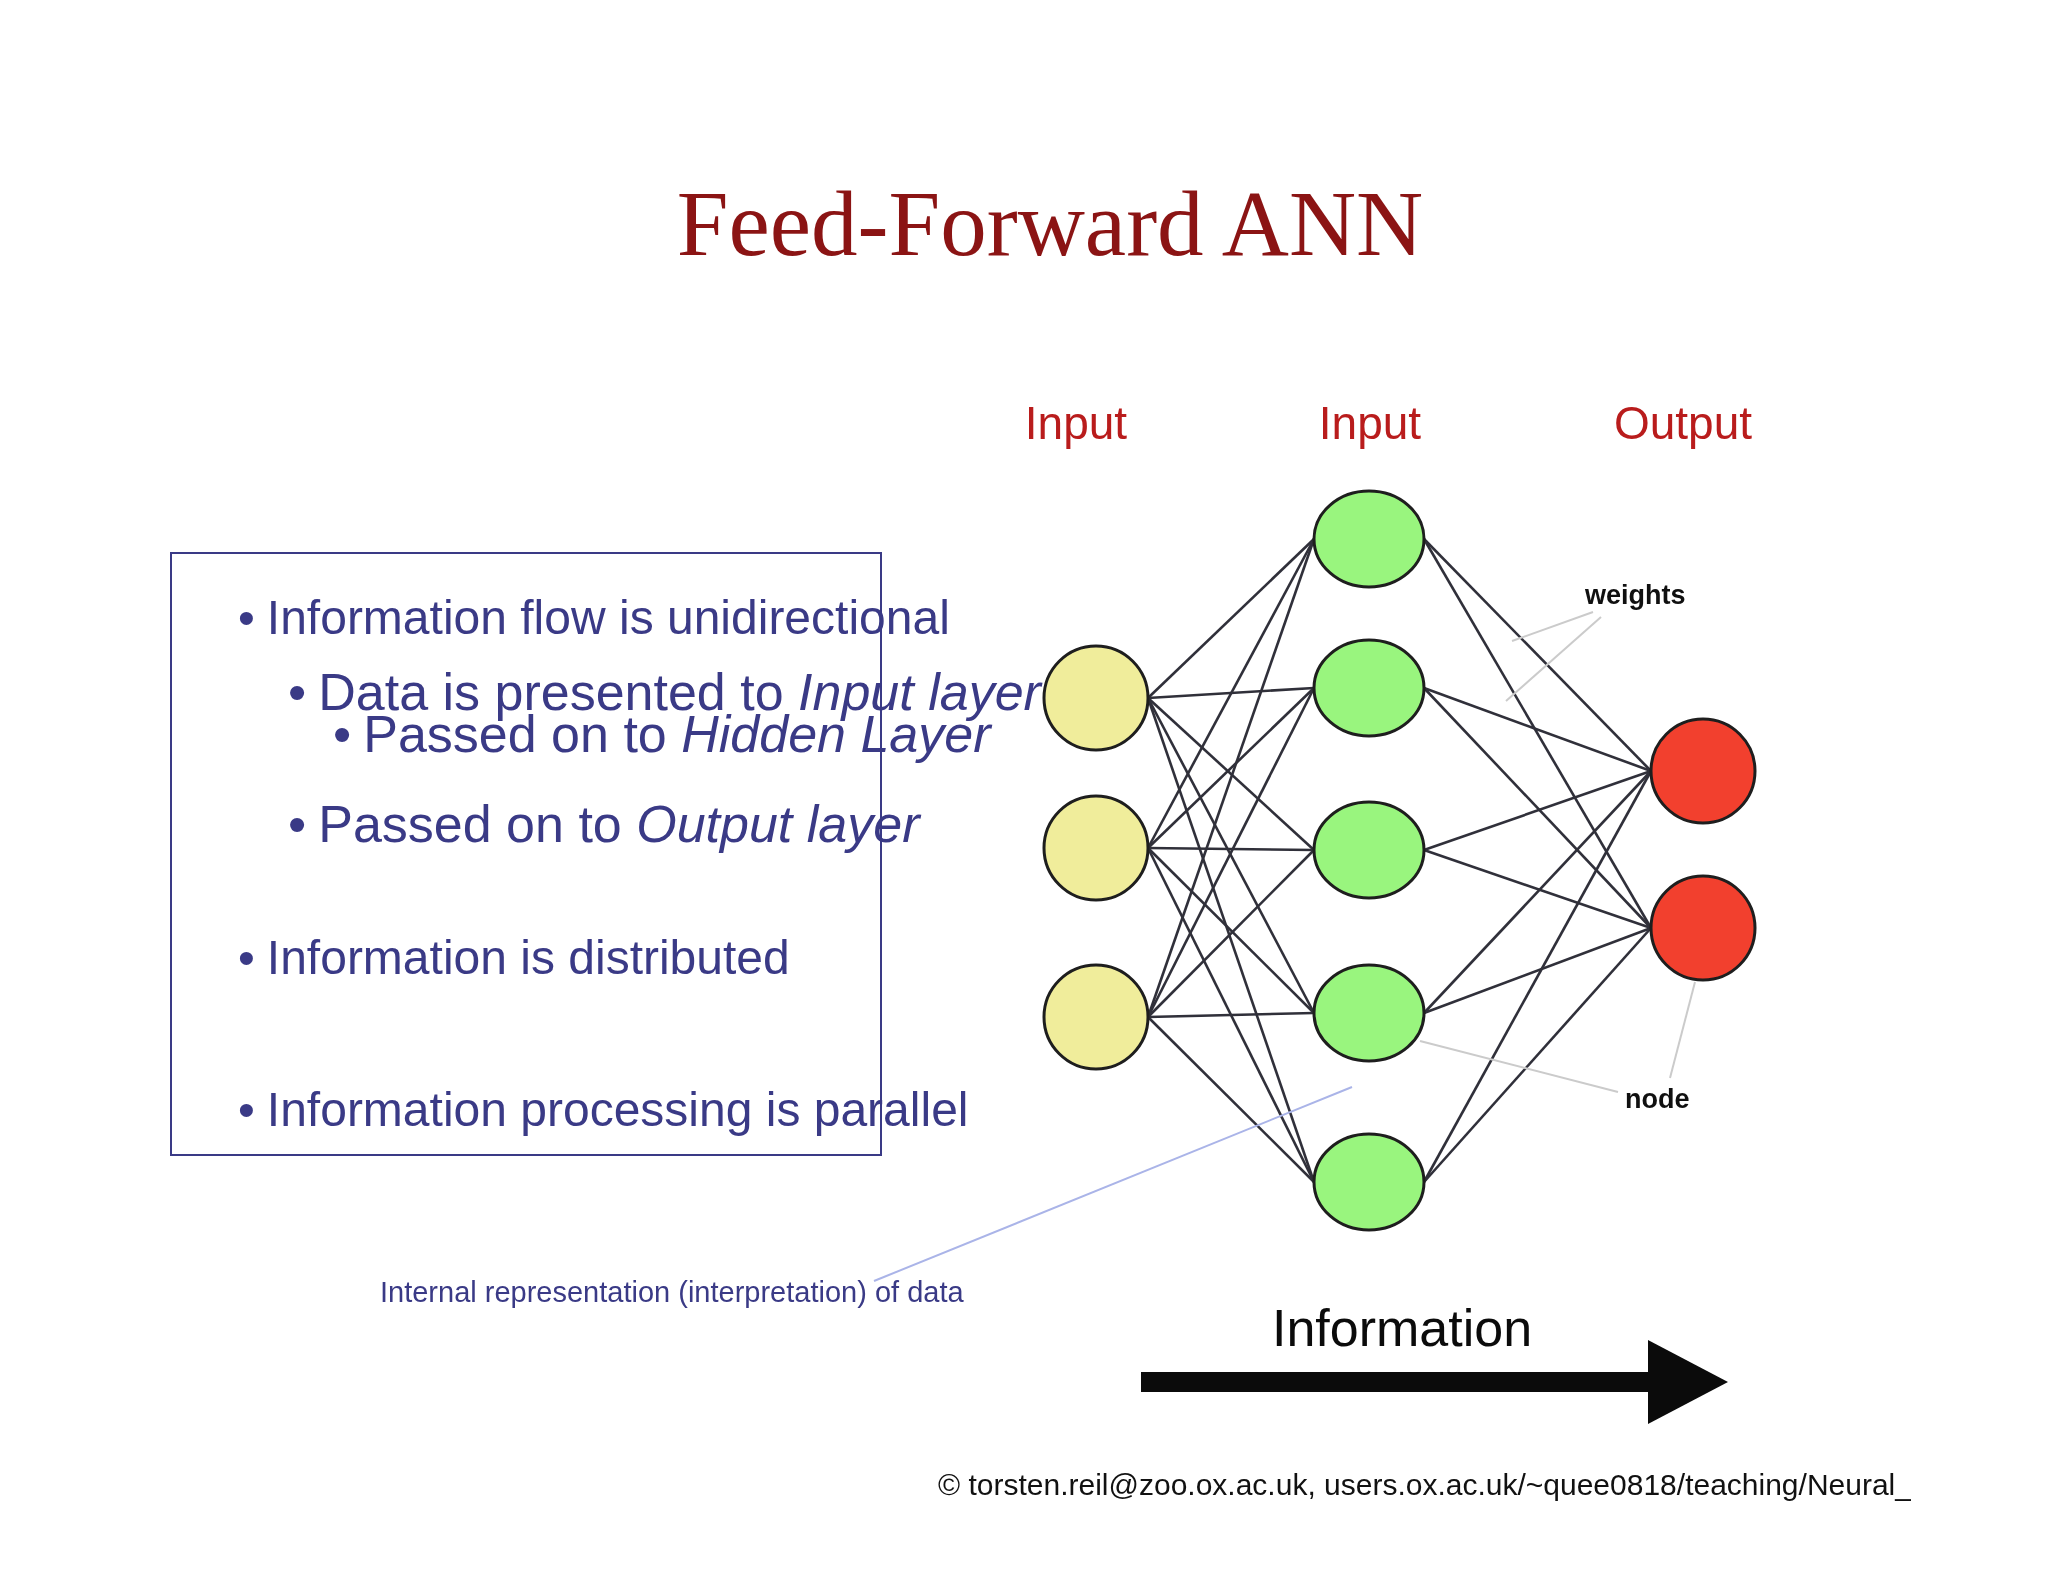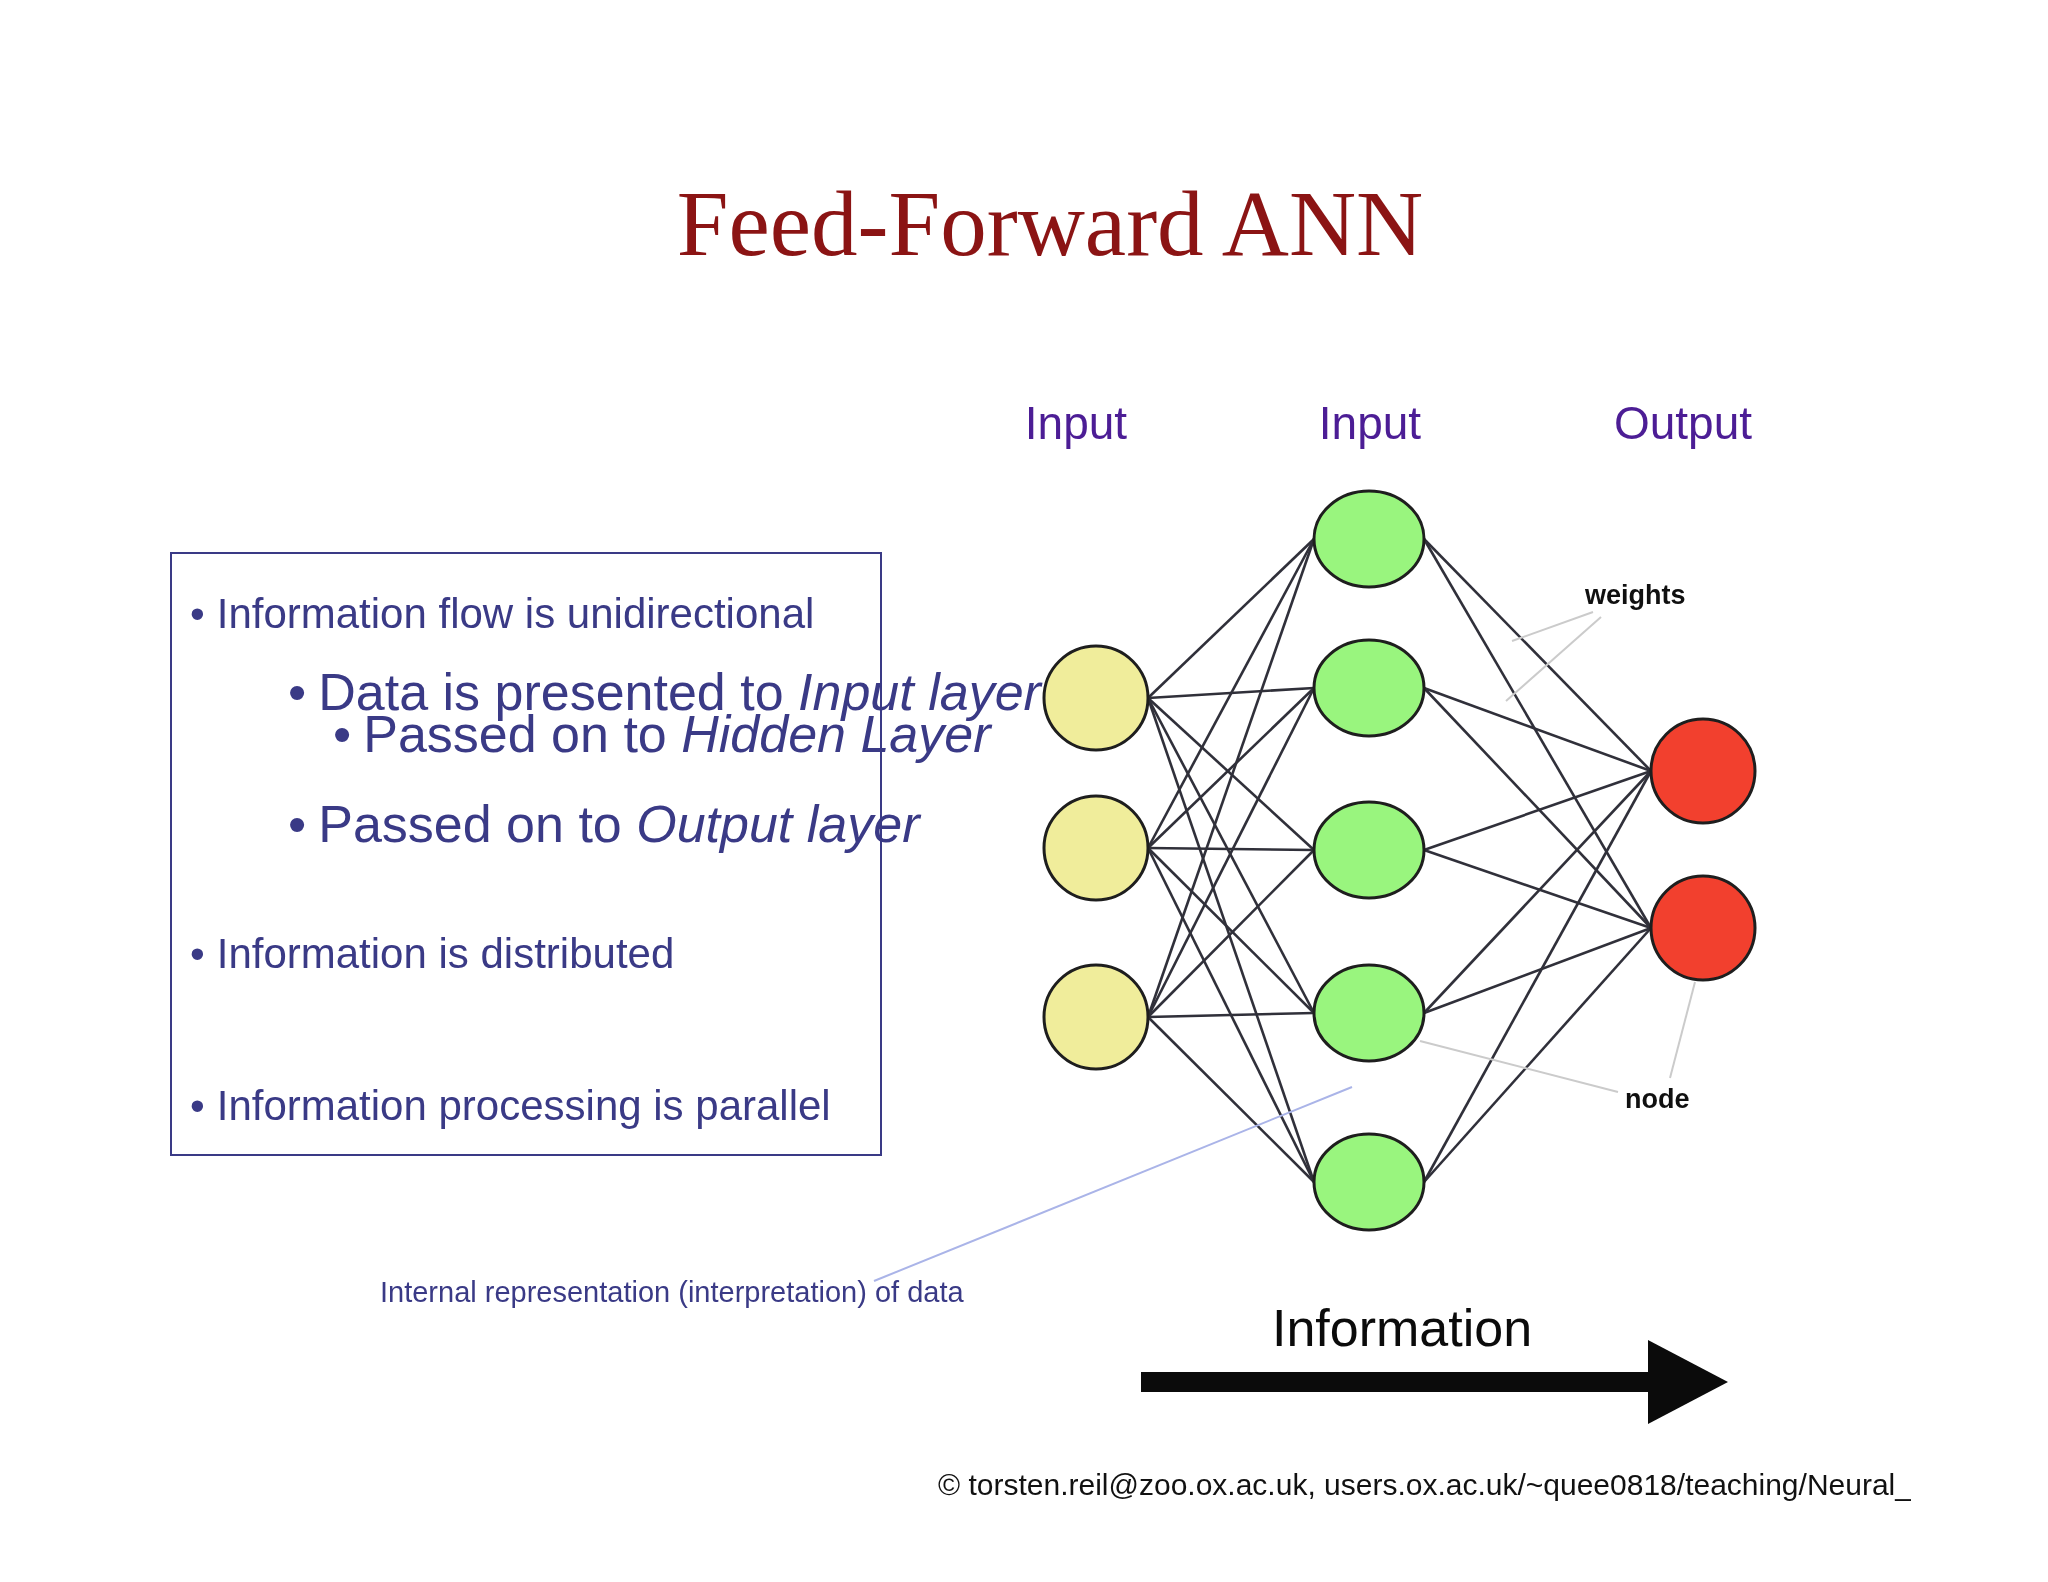--- a/index.html
+++ b/index.html
@@ -4,30 +4,30 @@
 <style>
   html,body{margin:0;padding:0;background:#ffffff;}
   .slide{position:relative;width:1911px;height:1582px;background:#ffffff;overflow:hidden;
          font-family:"Liberation Sans", sans-serif;}
   .abs{position:absolute;white-space:nowrap;}
   .title{left:0;top:170px;width:2100px;text-align:center;
          font-family:"Liberation Serif", serif;font-size:93px;font-weight:400;color:#8b1414;}
   .bullet-box{left:170px;top:552px;width:708px;height:600px;border:2.5px solid #3a3a86;background:transparent;}
   .bullet{color:#3a3a86;}
   .bullet .marker{padding-right:12px;}
-  .lvl1{font-size:42px;}
+  .lvl1{font-size:48px;margin-left:48px;}
   .lvl2{font-size:52px;}
   .it{font-style:italic;}
   .b1{left:190px;top:590px;}
   .s1{left:288px;top:662px;}
   .s2{left:288px;top:704px;margin-left:45px;}
   .s3{left:288px;top:794px;}
   .b2{left:190px;top:930px;}
   .b3{left:190px;top:1082px;}
-  .layer-label{top:396px;transform:translateX(-50%);font-size:46px;color:#4c1d95;}
+  .layer-label{top:396px;transform:translateX(-50%);font-size:46px;color:#b91c1c;}
   .ll-input{left:1076px;}
   .ll-hidden{left:1370px;}
   .ll-output{left:1683px;}
   .annot{font-size:27px;font-weight:700;color:#101010;}
   .weights-label{left:1585px;top:580px;}
   .node-label{left:1625px;top:1084px;}
   .flow-label{left:1272px;top:1298px;font-size:52px;color:#0b0b0b;}
   .internal-caption{left:380px;top:1276px;font-size:29px;color:#3a3a86;}
   .credit{left:938px;top:1468px;font-size:30px;color:#111111;}
   svg{position:absolute;left:0;top:0;}

